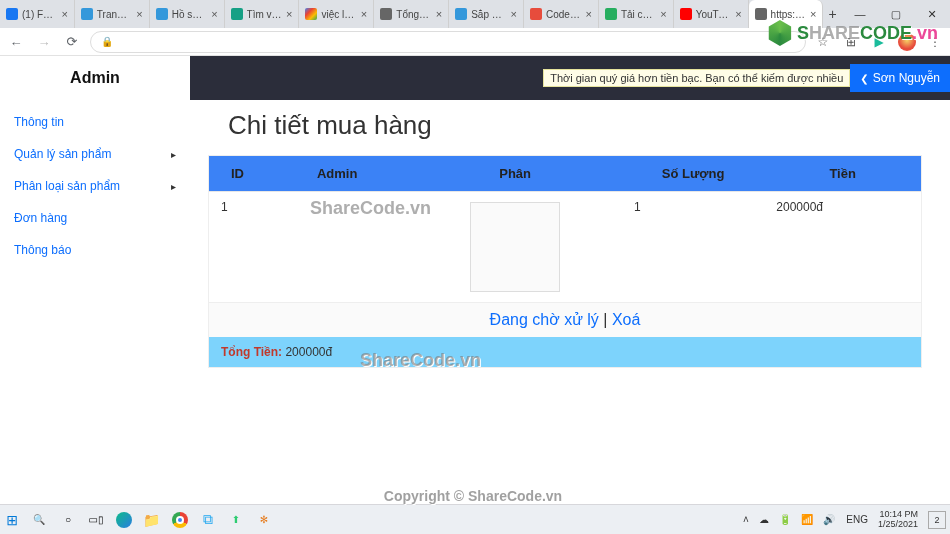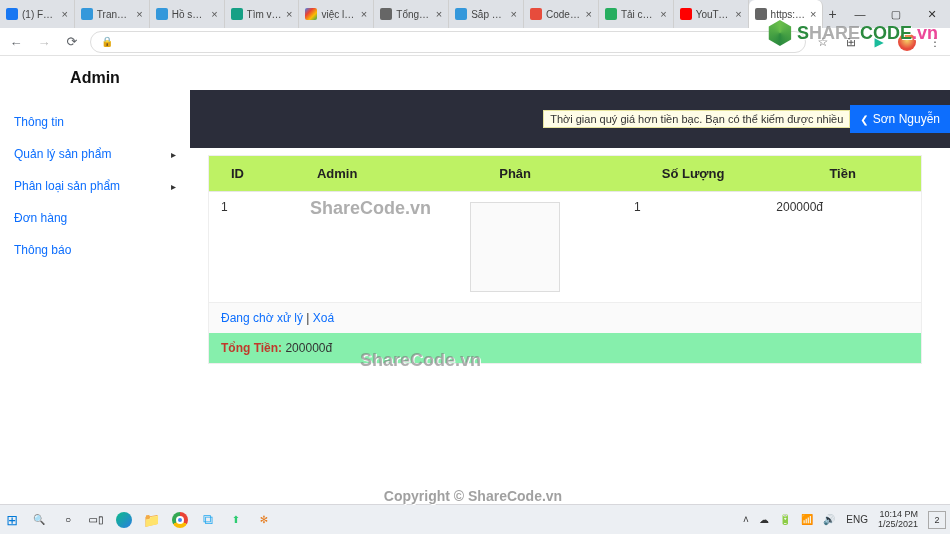--- a/index.html
+++ b/index.html
@@ -30,38 +30,38 @@
 .wm-logo .hex { width:26px; height:26px; display:inline-block; background: conic-gradient(#6abf4b, #2b8a3e, #6abf4b); clip-path: polygon(50% 0%, 93% 25%, 93% 75%, 50% 100%, 7% 75%, 7% 25%); position:relative; }
 .wm-logo .txt b { color:#2b8a3e; }
 .wm1 { top: 198px; left: 310px; font-size:18px; }
 .wm2 { top: 350px; left: 360px; font-size:18px; }
 .wm-copy { bottom: 30px; left: 0; right:4px; text-align:center; font-size:14px; color: rgba(120,120,120,0.7); text-shadow: 1px 1px 0 #fff; }
 
 
 .page { position:absolute; top:56px; left:0; right:0; bottom:30px; display:flex; }
 .sidebar { width: 190px; background:#fff; border-right: none; }
 .sidebar-brand { height: 44px; display:flex; align-items:center; justify-content:center; font-size:16px; font-weight:700; color:#111; }
-.topstrip { position:absolute; top:56px; left:190px; right:0; height:58px; background:#2b2d3a; display:flex; align-items:center; justify-content:flex-end; gap:0; z-index:2;margin-top:34px;}
+.topstrip { position:absolute; top:56px; left:190px; right:0; height:44px; background:#2b2d3a; display:flex; align-items:center; justify-content:flex-end; gap:0; z-index:2;}
 .marquee { background:#fffde7; border:1px solid #e6e39c; color:#333; font-size:11px; padding:2px 6px; white-space:nowrap; overflow:hidden; max-width: 340px; text-overflow: clip; }
 .user-btn { background:#0d6efd; color:#fff; font-size:12px; padding: 7px 10px; display:flex; align-items:center; gap:4px; }
 .user-btn .chev { font-size:10px; }
 
 .menu { list-style:none; padding: 6px 0; }
 .menu li { padding: 9px 14px; font-size: 12px; color:#0d6efd; display:flex; align-items:center; justify-content:space-between; cursor:pointer; }
 .menu li .arrow { font-size:10px; color:#333; }
 
 .main { position:absolute; left:190px; top:100px; right:10px; bottom:30px; padding: 10px 18px; }
 .page-title { font-size: 26px; font-weight: 400; color:#333; margin-bottom: 14px; margin-left: 20px; }
 
 .table-w { border:1px solid #eee; background:#fafafa; }
 table { width:100%; border-collapse: collapse; }
-thead th { background:#bef264; padding:10px 12px; font-size:13px; font-weight:700; color:#222; border-bottom:1px solid #e7e7e7;text-align:center; }
+thead th { background:#3b82f6; padding:10px 12px; font-size:13px; font-weight:700; color:#222; border-bottom:1px solid #e7e7e7;text-align:center; }
 tbody td { background:#fff; padding:8px 12px; font-size:12px; color:#333; vertical-align:top; }
 .thumb { width:90px; height:90px; border:1px solid #ddd; display:block; margin: 2px auto; background:#fafafa; }
-.status-row td { font-size:12px; }
+.status-row td { font-size:16px;text-align:center; }
 .status-row a { color:#0d6efd; text-decoration:none; }
 .total-row td { font-size:12px; color:#c0392b; font-weight:700; }
 .total-row .amt { color:#333; font-weight:400; }
 
 
 .taskbar { position:absolute; bottom:0; left:0; right:0; height:30px; background:#eceff3; border-top:1px solid #d7d7db; display:flex; align-items:center; padding: 0 4px; gap:10px; font-size:10px; }
 .taskbar .tb-left { display:flex; align-items:center; gap:12px; }
 .taskbar .tb-ic { width:16px; height:16px; display:flex; align-items:center; justify-content:center; }
 .taskbar .tb-right { margin-left:auto; display:flex; align-items:center; gap:10px; color:#333; }
 .taskbar .clock { text-align:right; line-height:1.05; font-size:9px; }
@@ -216,21 +216,21 @@
             </td>
           <td>1</td>
           <td>200000đ</td>
         </tr>
         <tr class="status-row">
           <td colspan="5" style="background:#fafafa;border-top:1px solid #eee">
             <a href="#">Đang chờ xử lý</a><span> | </span><a href="#">Xoá</a>
           </td>
         </tr>
         <tr class="total-row">
-          <td colspan="5" style="background:#86efac">
+          <td colspan="5" style="background:#7dd3fc">
             <span>Tổng Tiền:</span><span class="amt"> 200000đ</span>
           </td>
         </tr>
       </tbody>
     </table>
   </div>
 </main>
 
 <div class="wm wm-logo">
   <span class="hex"></span>

